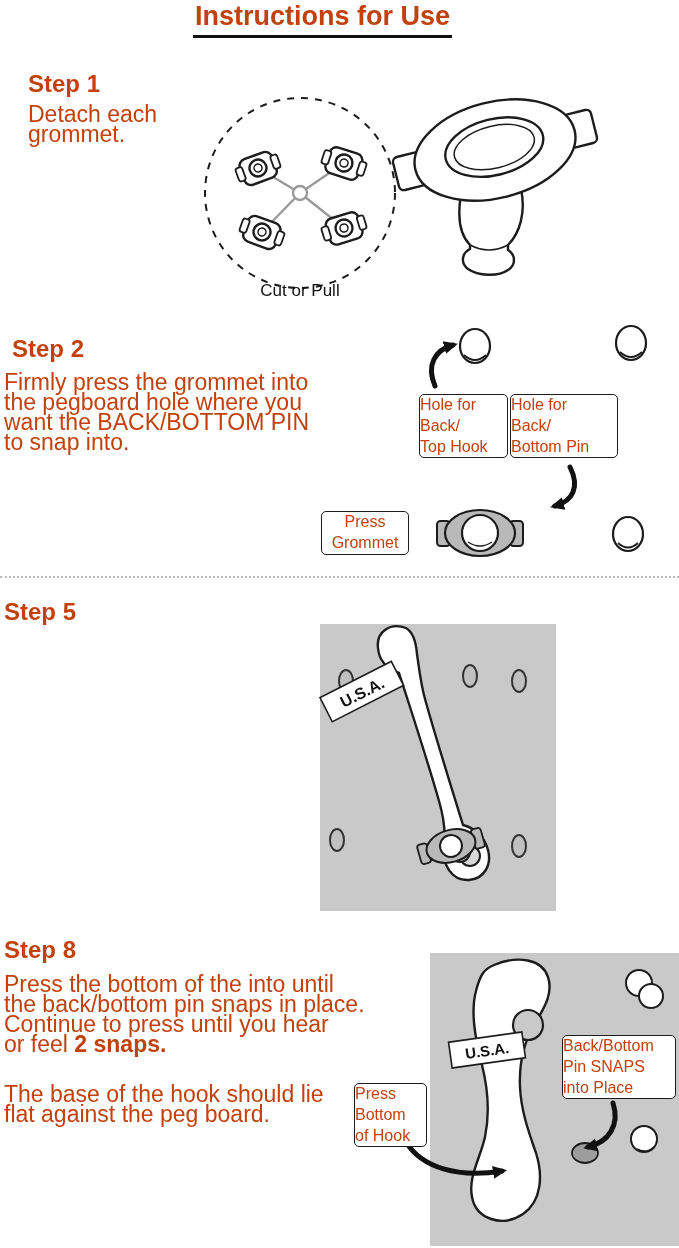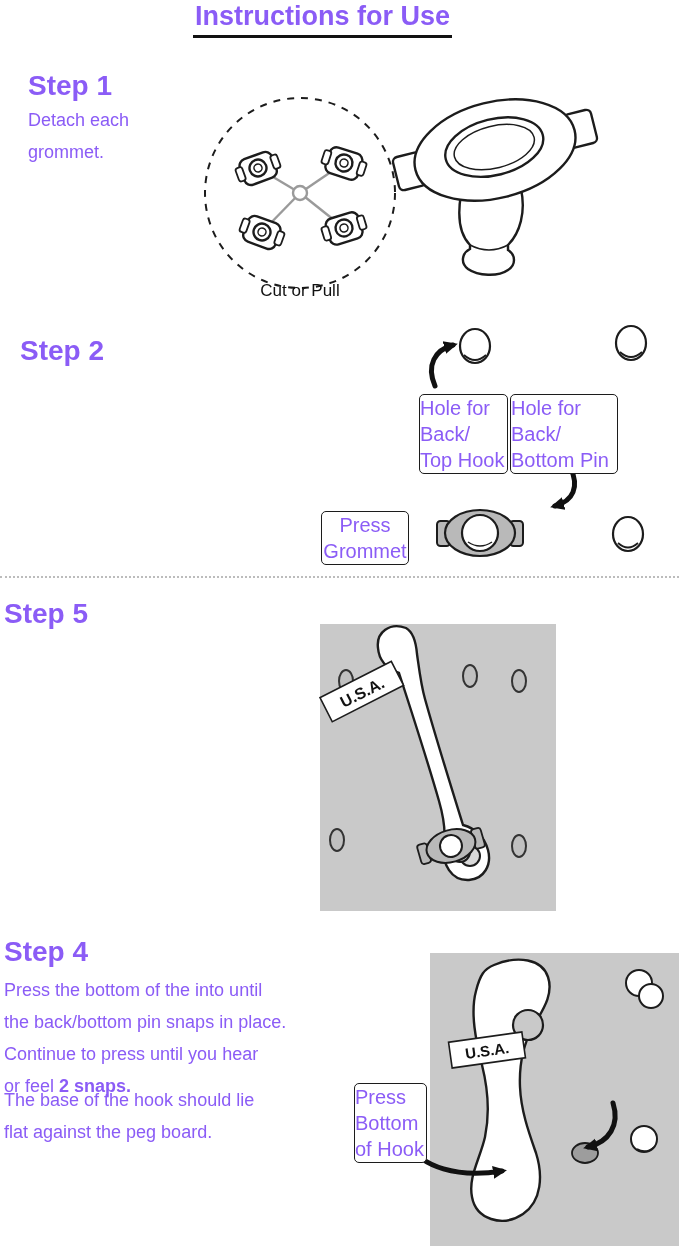--- a/index.html
+++ b/index.html
@@ -1,27 +1,27 @@
 <!DOCTYPE html>
 <html><head>
 <meta charset="utf-8">
 <style>
   html,body{margin:0;padding:0;background:#fff;}
   *{box-sizing:border-box;}
   .page{position:relative;width:679px;height:1248px;background:#ffffff;overflow:hidden;
-        font-family:"Liberation Sans",sans-serif;color:#8b5cf6;}
+        font-family:"Liberation Sans",sans-serif;color:#c2410c;}
   .page h1,.page h2,.page p,.page div{margin:0;padding:0;}
   .title{position:absolute;top:1px;left:-17px;width:679px;text-align:center;
          font-size:27px;font-weight:700;}
   .title span{display:inline-block;border-bottom:3px solid #111;padding:0 2px 3px;}
-  .step-heading{position:absolute;font-size:28px;font-weight:700;}
-  .step-body{position:absolute;font-size:18px;line-height:32px;white-space:pre-line;}
+  .step-heading{position:absolute;font-size:24px;font-weight:700;}
+  .step-body{position:absolute;font-size:23px;line-height:20px;white-space:pre-line;}
   .bold{font-weight:700;text-align:center;}
   .callout{position:absolute;background:#fff;border:1.6px solid #1c1c1c;border-radius:5px;
-           padding:2px 6px 3px;font-size:20px;line-height:1.3;white-space:pre-line;z-index:3;}
+           padding:2px 6px 3px;font-size:16px;line-height:1.3;white-space:pre-line;z-index:3;}
   .callout.center{text-align:center;}
   .divider{position:absolute;left:0;width:679px;height:0;border-top:2px dotted #bcbcbc;}
   .illus{position:absolute;overflow:visible;}
   svg text{font-family:"Liberation Sans",sans-serif;fill:#111;}
 </style>
 </head>
 <body>
 
 <div class="page">
 
@@ -61,21 +61,25 @@
       <g transform="translate(310,72) rotate(-14)">
         <rect x="-102" y="-17" width="28" height="34" rx="5" fill="#fff" stroke="#1c1c1c" stroke-width="2.4"></rect>
         <rect x="74" y="-17" width="28" height="34" rx="5" fill="#fff" stroke="#1c1c1c" stroke-width="2.4"></rect>
         <ellipse rx="82" ry="48" fill="#fff" stroke="#1c1c1c" stroke-width="2.4"></ellipse>
         <ellipse cy="-3" rx="50" ry="28" fill="#fff" stroke="#1c1c1c" stroke-width="2.4"></ellipse>
         <ellipse cy="-3" rx="41" ry="21" fill="none" stroke="#1c1c1c" stroke-width="1.5"></ellipse>
       </g>
     </g>
   </svg>
 
-  <h2 class="step-heading" style="left:20px;top:335px">Step 2</h2>
+  <h2 class="step-heading" style="left:12px;top:335px">Step 2</h2>
+  <p class="step-body" style="left:4px;top:372px">Firmly press the grommet into
+the pegboard hole where you
+want the BACK/BOTTOM PIN
+to snap into.</p>
 
   <svg class="illus" style="left:318px;top:320px" width="361" height="256" viewBox="0 0 361 256" aria-label="Pegboard holes with arrows indicating the hole for the back/top hook, the hole for the back/bottom pin, and a grommet pressed into a hole">
     <defs>
       <marker id="ah2" markerWidth="15" markerHeight="15" refX="9" refY="7.5" orient="auto" markerUnits="userSpaceOnUse">
         <path d="M0,1 L14,7.5 L0,14 Z" fill="#111"></path>
       </marker>
     </defs>
     <g fill="#fff" stroke="#1c1c1c">
       <ellipse cx="157" cy="26" rx="15" ry="17" stroke-width="2.2"></ellipse>
       <path d="M146,35 Q157,45 168,35" fill="none" stroke-width="1.7"></path>
@@ -131,21 +135,21 @@
       <rect x="23" y="-10" width="10" height="20" rx="3" fill="#b9b9b9" stroke="#1c1c1c" stroke-width="1.8"></rect>
       <ellipse rx="25" ry="16" fill="#b9b9b9" stroke="#1c1c1c" stroke-width="2"></ellipse>
       <circle r="11" fill="#fff" stroke="#1c1c1c" stroke-width="2"></circle>
     </g>
     <g transform="translate(42,68) rotate(-27)">
       <rect x="-40" y="-14" width="80" height="27" fill="#fff" stroke="#1c1c1c" stroke-width="1.6"></rect>
       <text y="6" text-anchor="middle" font-size="16" font-weight="bold">U.S.A.</text>
     </g>
   </svg>
 
-  <h2 class="step-heading" style="left:4px;top:936px">Step 4</h2>
+  <h2 class="step-heading" style="left:4px;top:936px">Step 8</h2>
   <p class="step-body" style="left:4px;top:974px"><span>Press the bottom of the into until
 the back/bottom pin snaps in place.
 Continue to press until you hear
 or feel </span><span class="bold">2 snaps.</span></p>
   <p class="step-body" style="left:4px;top:1084px">The base of the hook should lie
 flat against the peg board.</p>
 
   <svg class="illus" style="left:430px;top:953px" width="249" height="293" viewBox="0 0 249 293" aria-label="Hook stamped U.S.A. pressed flat against the pegboard so the back/bottom pin snaps into place">
     <defs>
       <marker id="ah4" markerWidth="15" markerHeight="15" refX="9" refY="7.5" orient="auto" markerUnits="userSpaceOnUse">
@@ -164,20 +168,23 @@
     <ellipse cx="155" cy="200" rx="13" ry="10" fill="#9d9d9d" stroke="#1c1c1c" stroke-width="1.8"></ellipse>
     <path d="M64,12 C88,2 112,6 118,24 C124,42 112,58 103,74 C93,92 89,112 90,134 C91,158 99,180 106,200 C113,222 112,248 93,261 C72,275 46,266 42,244 C38,224 50,206 55,184 C60,160 58,136 52,112 C46,88 40,60 46,38 C50,22 54,16 64,12 Z" fill="#fff" stroke="#1c1c1c" stroke-width="2.4"></path>
     <circle cx="98" cy="72" r="15" fill="#c9c9c9" stroke="#1c1c1c" stroke-width="2.2"></circle>
     <g transform="translate(57,97) rotate(-8)">
       <rect x="-37" y="-13" width="74" height="26" fill="#fff" stroke="#1c1c1c" stroke-width="1.6"></rect>
       <text y="6" text-anchor="middle" font-size="15" font-weight="bold">U.S.A.</text>
     </g>
     <path d="M183,150 C190,172 179,189 158,194" fill="none" stroke="#111" stroke-width="5" stroke-linecap="round" marker-end="url(#ah4)"></path>
   </svg>
 
+  <div class="callout" style="left:562px;top:1035px;width:114px">Back/Bottom
+Pin SNAPS
+into Place</div>
   <div class="callout" style="left:354px;top:1083px;width:73px">Press
 Bottom
 of Hook</div>
 
   <svg class="illus" style="left:398px;top:1138px" width="125" height="48" viewBox="0 0 125 48">
     <defs>
       <marker id="ah5" markerWidth="15" markerHeight="15" refX="9" refY="7.5" orient="auto" markerUnits="userSpaceOnUse">
         <path d="M0,1 L14,7.5 L0,14 Z" fill="#111"></path>
       </marker>
     </defs>

